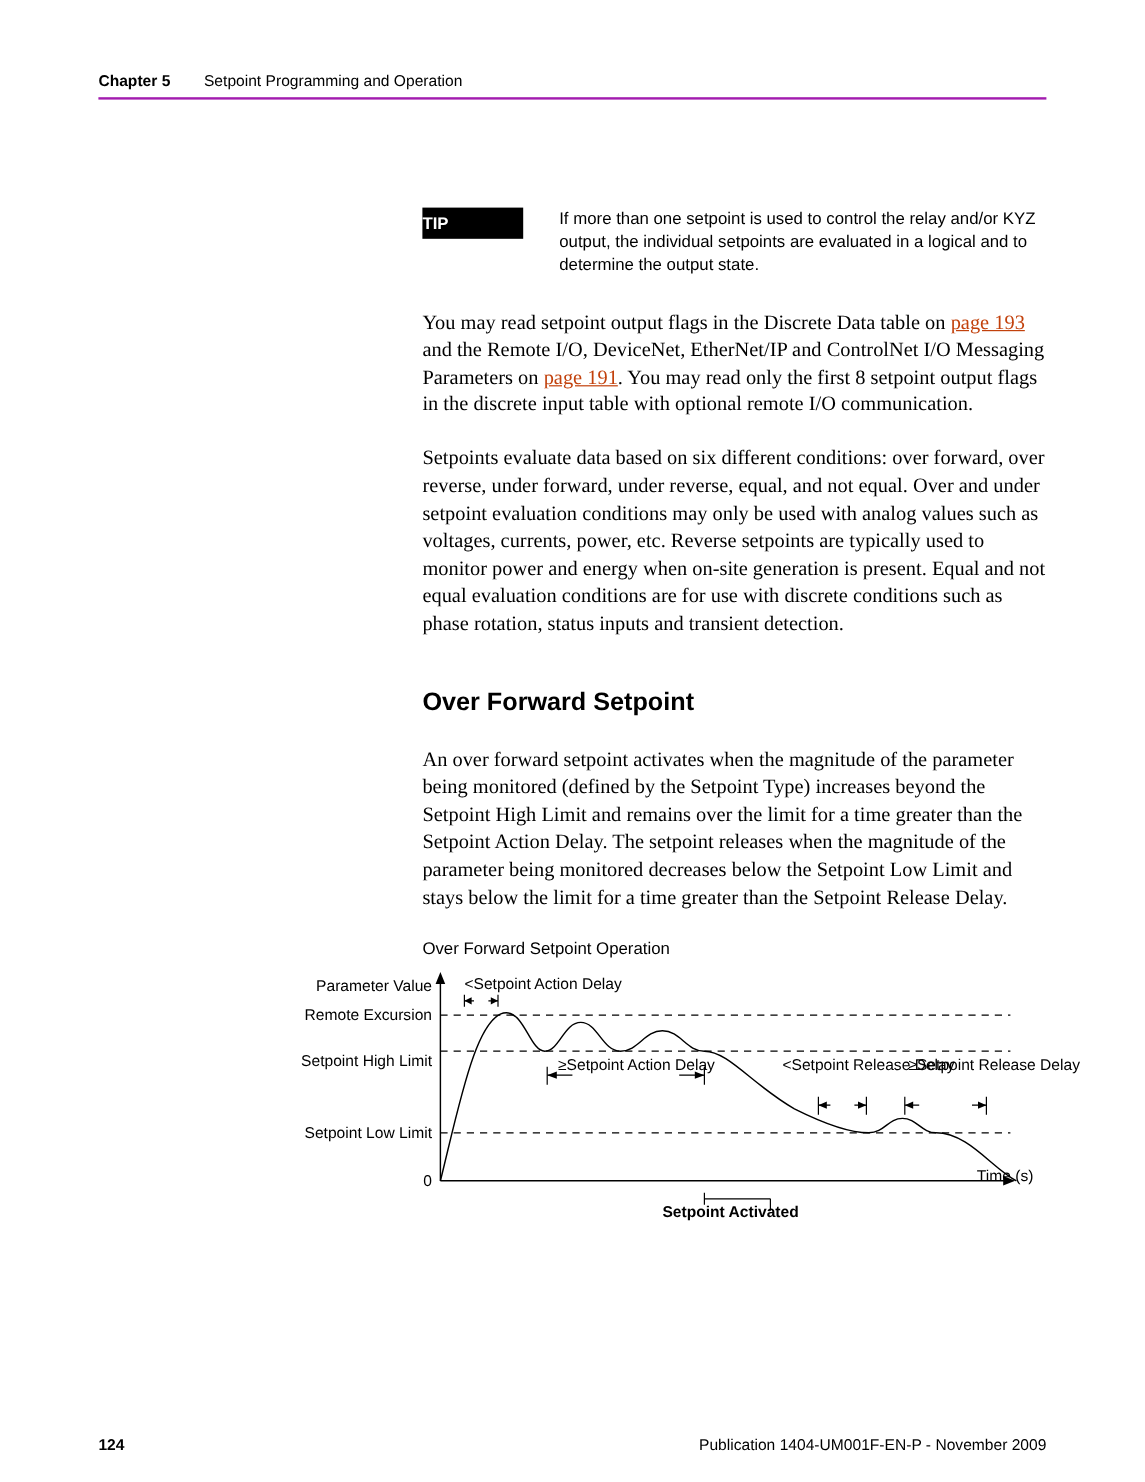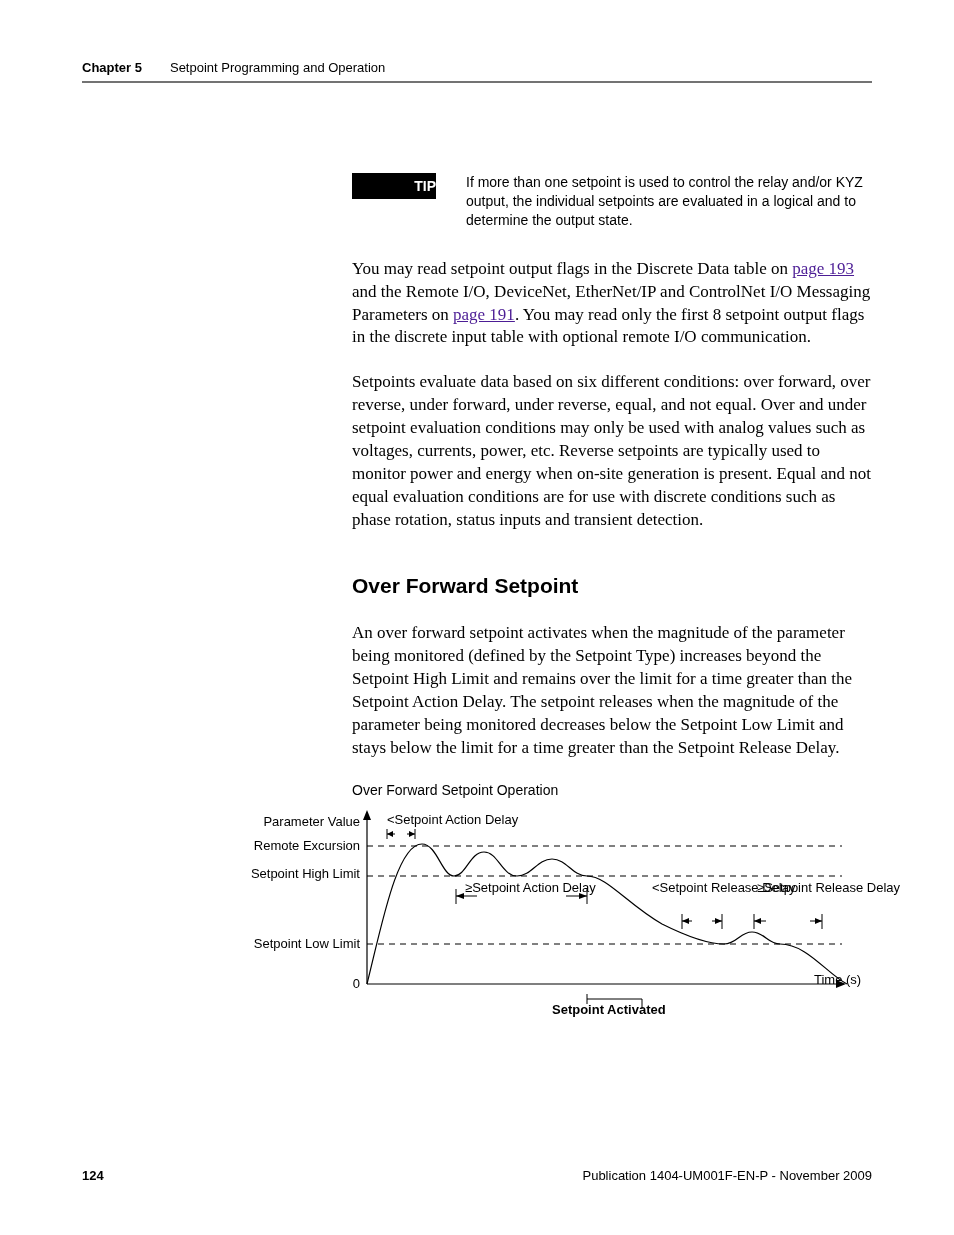--- a/index.html
+++ b/index.html
@@ -15,58 +15,58 @@
     position: relative;
     box-sizing: border-box;
     padding: 60px 82px 0 82px;
   }
   .header {
     display: flex;
     align-items: baseline;
     font-family: Arial, Helvetica, sans-serif;
     font-size: 13px;
     padding-bottom: 6px;
-    border-bottom: 2px solid #737373;
+    border-bottom: 2px solid #a21caf;
     margin-bottom: 90px;
   }
   .chapter-label { font-weight: 700; margin-right: 28px; }
   .chapter-title { font-weight: 400; }
   .main-col {
     margin-left: 270px;
     width: 520px;
   }
   .tip-row {
     display: flex;
     align-items: flex-start;
     margin-bottom: 28px;
     font-family: Arial, Helvetica, sans-serif;
   }
   .tip-badge {
     background: #000;
     color: #fff;
     font-weight: 700;
     font-size: 14px;
-    text-align: right;
+    text-align: left;
     width: 84px;
     padding: 5px 0;
     margin-right: 30px;
     flex: 0 0 84px;
   }
   .tip-text {
     font-size: 14px;
     line-height: 1.35;
   }
   .body-para {
     font-family: 'ITC Garamond', Garamond, Georgia, serif;
     font-size: 17px;
     line-height: 1.35;
     margin: 0 0 22px 0;
   }
   .link {
-    color: #4c1d95;
+    color: #c2410c;
     text-decoration: underline;
   }
   .subhead {
     font-family: Arial, Helvetica, sans-serif;
     font-weight: 700;
     font-size: 21px;
     margin: 42px 0 24px 0;
   }
   .fig-title {
     font-family: Arial, Helvetica, sans-serif;
@@ -81,21 +81,21 @@
     height: 210px;
     font-family: Arial, Helvetica, sans-serif;
     font-size: 13px;
   }
   .figure-wrap .lbl {
     position: absolute;
     white-space: nowrap;
   }
   .footer {
     position: absolute;
-    bottom: 52px;
+    bottom: 24px;
     left: 82px;
     right: 82px;
     display: flex;
     justify-content: space-between;
     font-family: Arial, Helvetica, sans-serif;
     font-size: 13px;
   }
   .footer .pg { font-weight: 700; }
 </style>
 </head>
@@ -180,21 +180,21 @@
         <line x1="578" y1="117" x2="590" y2="117" stroke="#000"></line>
         <polygon points="590,117 583,114 583,120" fill="#000"></polygon>
 
         <line x1="355" y1="190" x2="355" y2="200" stroke="#000"></line>
         <line x1="355" y1="195" x2="410" y2="195" stroke="#000"></line>
         <line x1="410" y1="195" x2="410" y2="205" stroke="#000"></line>
       </svg>
 
       <span class="lbl" style="right:512px; top:10px; text-align:right; width:120px;">Parameter Value</span>
       <span class="lbl" style="right:512px; top:34px; text-align:right; width:130px;">Remote Excursion</span>
-      <span class="lbl" style="right:512px; top:62px; text-align:right; width:130px;">Setpoint High Limit</span>
+      <span class="lbl" style="right:512px; top:72px; text-align:right; width:130px;">Setpoint High Limit</span>
       <span class="lbl" style="right:512px; top:132px; text-align:right; width:130px;">Setpoint Low Limit</span>
       <span class="lbl" style="right:512px; top:172px; text-align:right; width:20px;">0</span>
 
       <span class="lbl" style="left:155px; top:8px;">&lt;Setpoint Action Delay</span>
       <span class="lbl" style="left:233px; top:76px;text-align:center;">≥Setpoint Action Delay</span>
       <span class="lbl" style="left:420px; top:76px; width:90px;">&lt;Setpoint Release Delay</span>
       <span class="lbl" style="left:525px; top:76px; width:90px;">≥Setpoint Release Delay</span>
       <span class="lbl" style="left:582px; top:168px;">Time (s)</span>
       <span class="lbl" style="left:320px; top:198px;font-weight:bold;">Setpoint Activated</span>
     </div>

